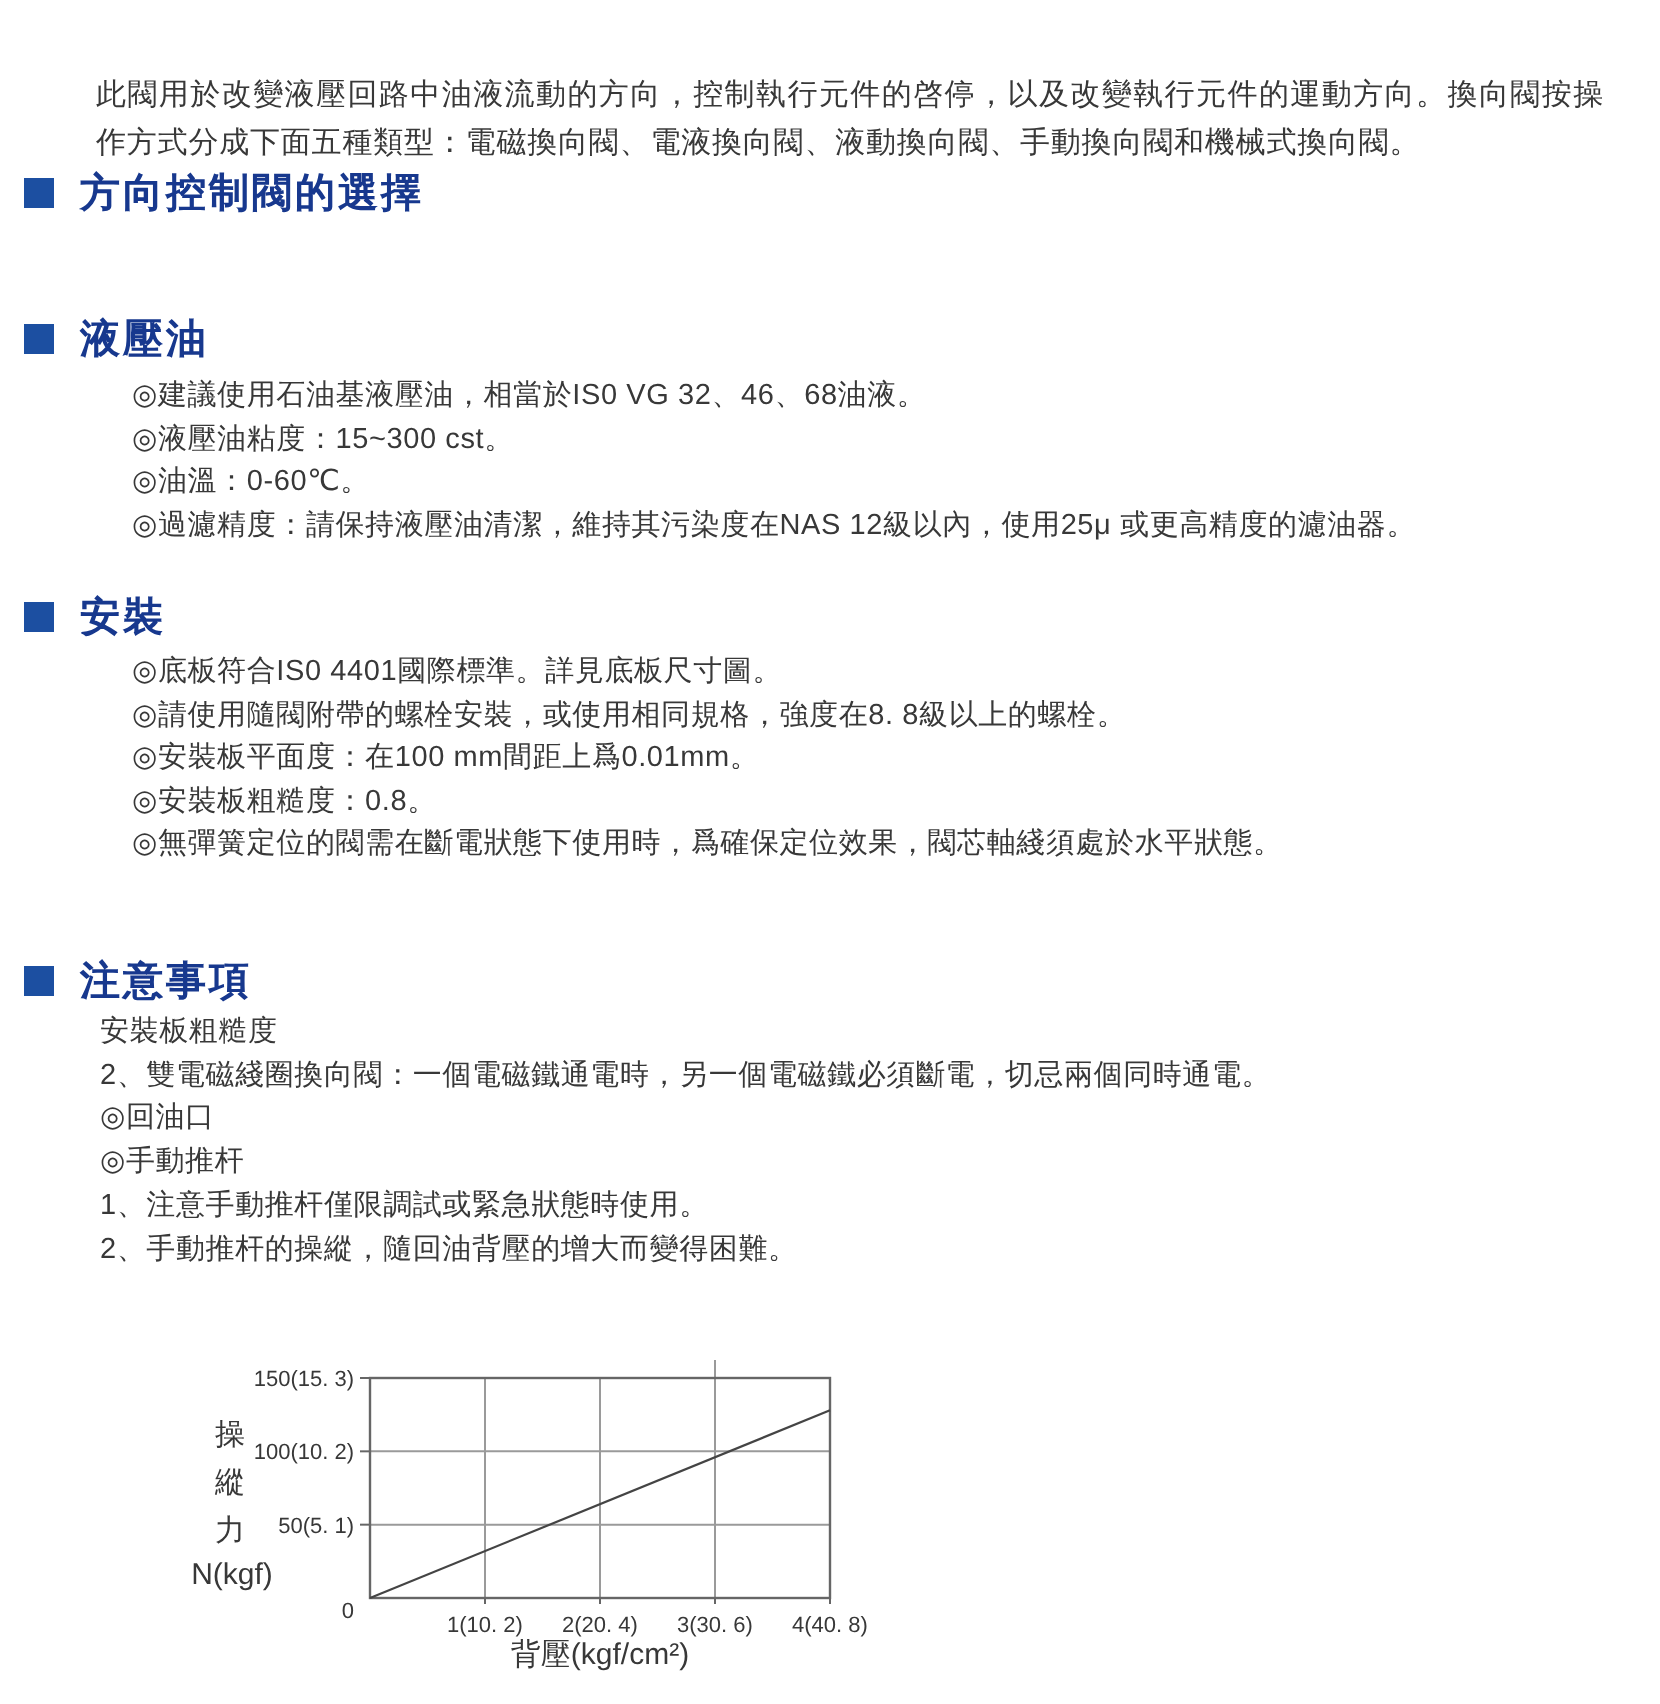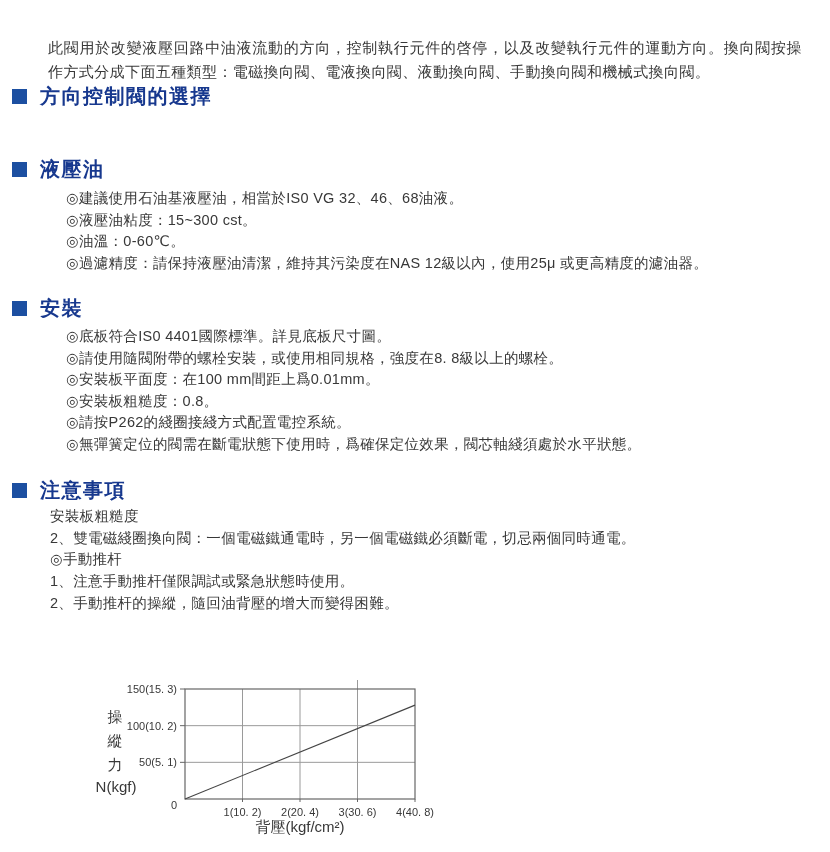--- a/index.html
+++ b/index.html
@@ -55,31 +55,31 @@
 
   <div class="sec" style="top:297px">
     <span class="sq"></span>
     <h2>安裝</h2>
   </div>
   <div class="bullets" style="top:326px">
     <div>◎底板符合IS0 4401國際標準。詳見底板尺寸圖。</div>
     <div>◎請使用隨閥附帶的螺栓安裝，或使用相同規格，強度在8. 8級以上的螺栓。</div>
     <div>◎安裝板平面度：在100 mm間距上爲0.01mm。</div>
     <div>◎安裝板粗糙度：0.8。</div>
-    <div>◎請按P262的綫圈接綫方式配置電控系統。</div>
     <div>◎無彈簧定位的閥需在斷電狀態下使用時，爲確保定位效果，閥芯軸綫須處於水平狀態。</div>
   </div>
 
   <div class="sec" style="top:479px">
     <span class="sq"></span>
     <h2>注意事項</h2>
   </div>
   <div class="notes" style="top:506px">
     <div>安裝板粗糙度</div>
     <div>2、雙電磁綫圈換向閥：一個電磁鐵通電時，另一個電磁鐵必須斷電，切忌兩個同時通電。</div>
+    <div>◎回油口</div>
     <div>◎手動推杆</div>
     <div>1、注意手動推杆僅限調試或緊急狀態時使用。</div>
     <div>2、手動推杆的操縱，隨回油背壓的增大而變得困難。</div>
   </div>
 
   <svg id="chart-svg" width="370" height="172" viewBox="0 0 370 172">
       <line x1="157.5" y1="9" x2="157.5" y2="119" stroke="#9a9a9a" stroke-width="1"></line>
       <line x1="157.5" y1="119" x2="157.5" y2="122" stroke="#666666"></line>
       <text x="157.5" y="136" text-anchor="middle" font-size="11" fill="#383838">1(10. 2)</text>
       <line x1="215" y1="9" x2="215" y2="119" stroke="#9a9a9a" stroke-width="1"></line>

